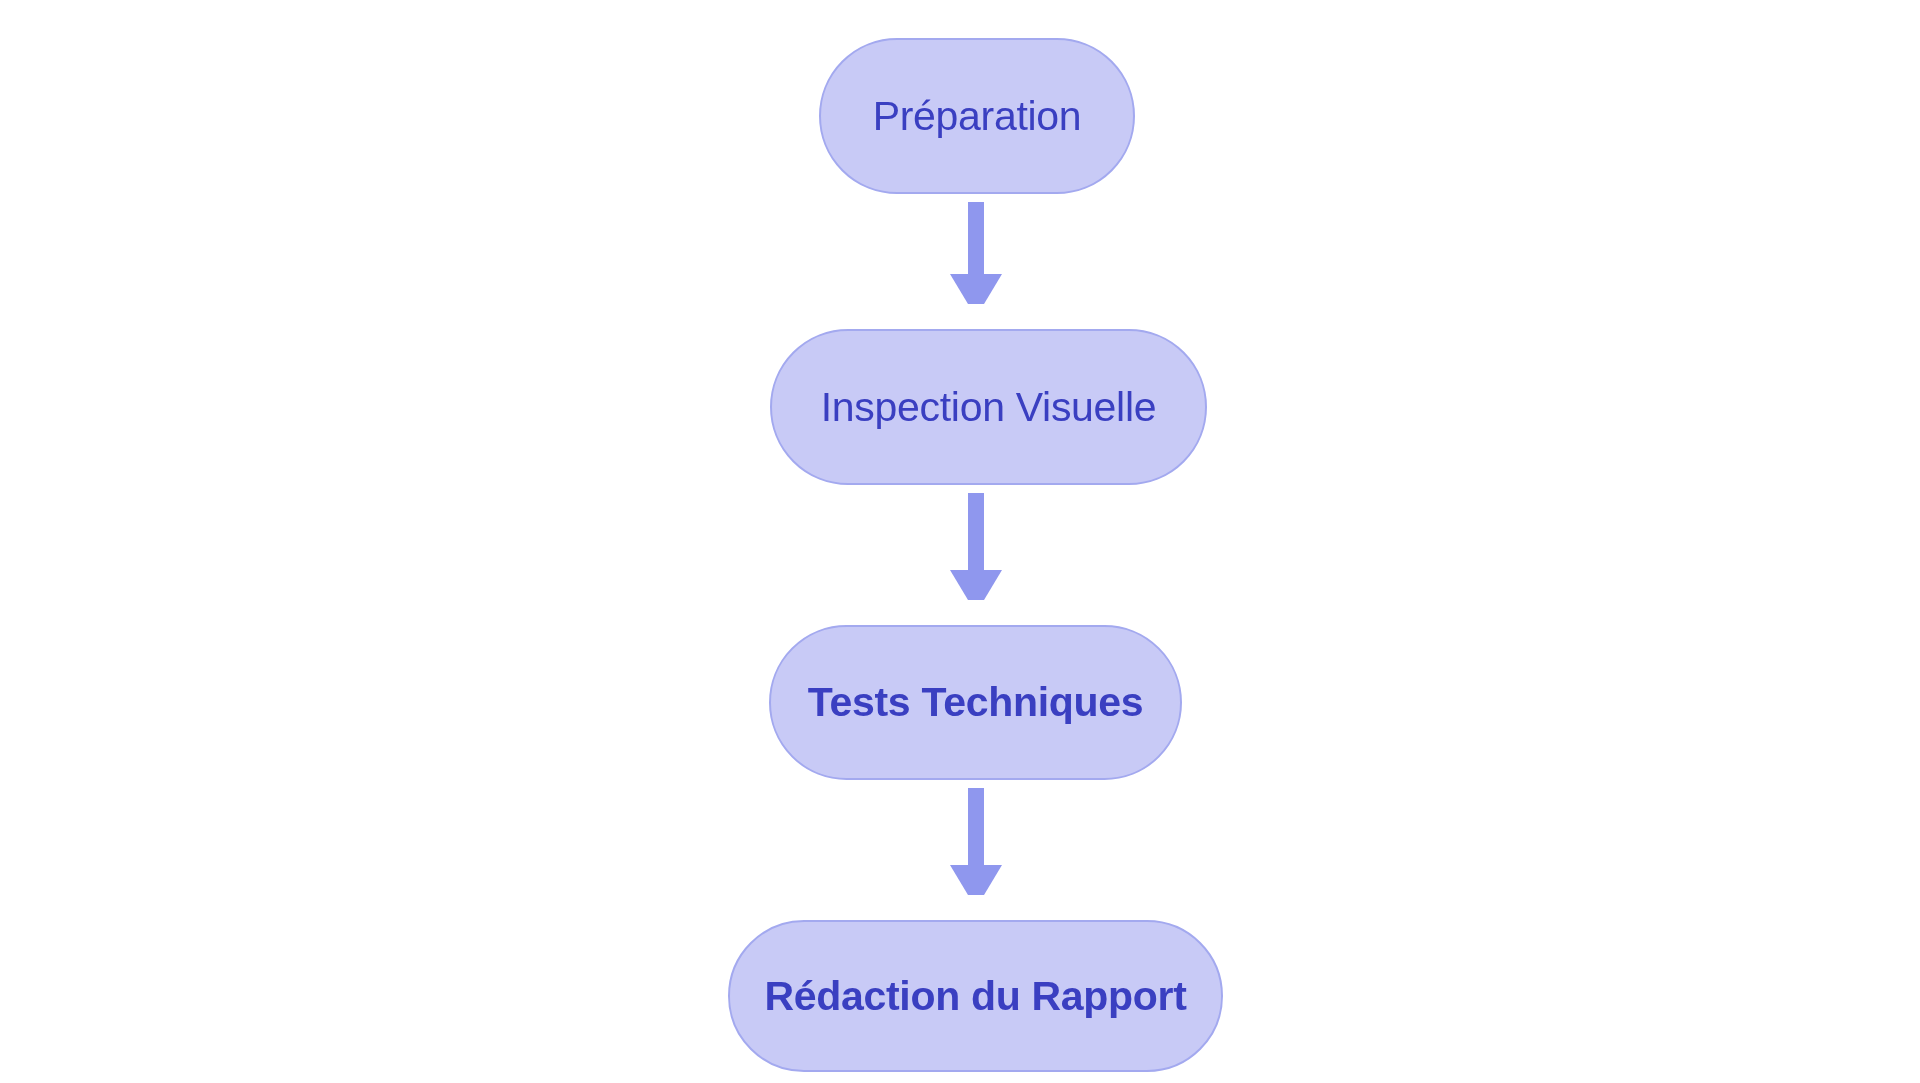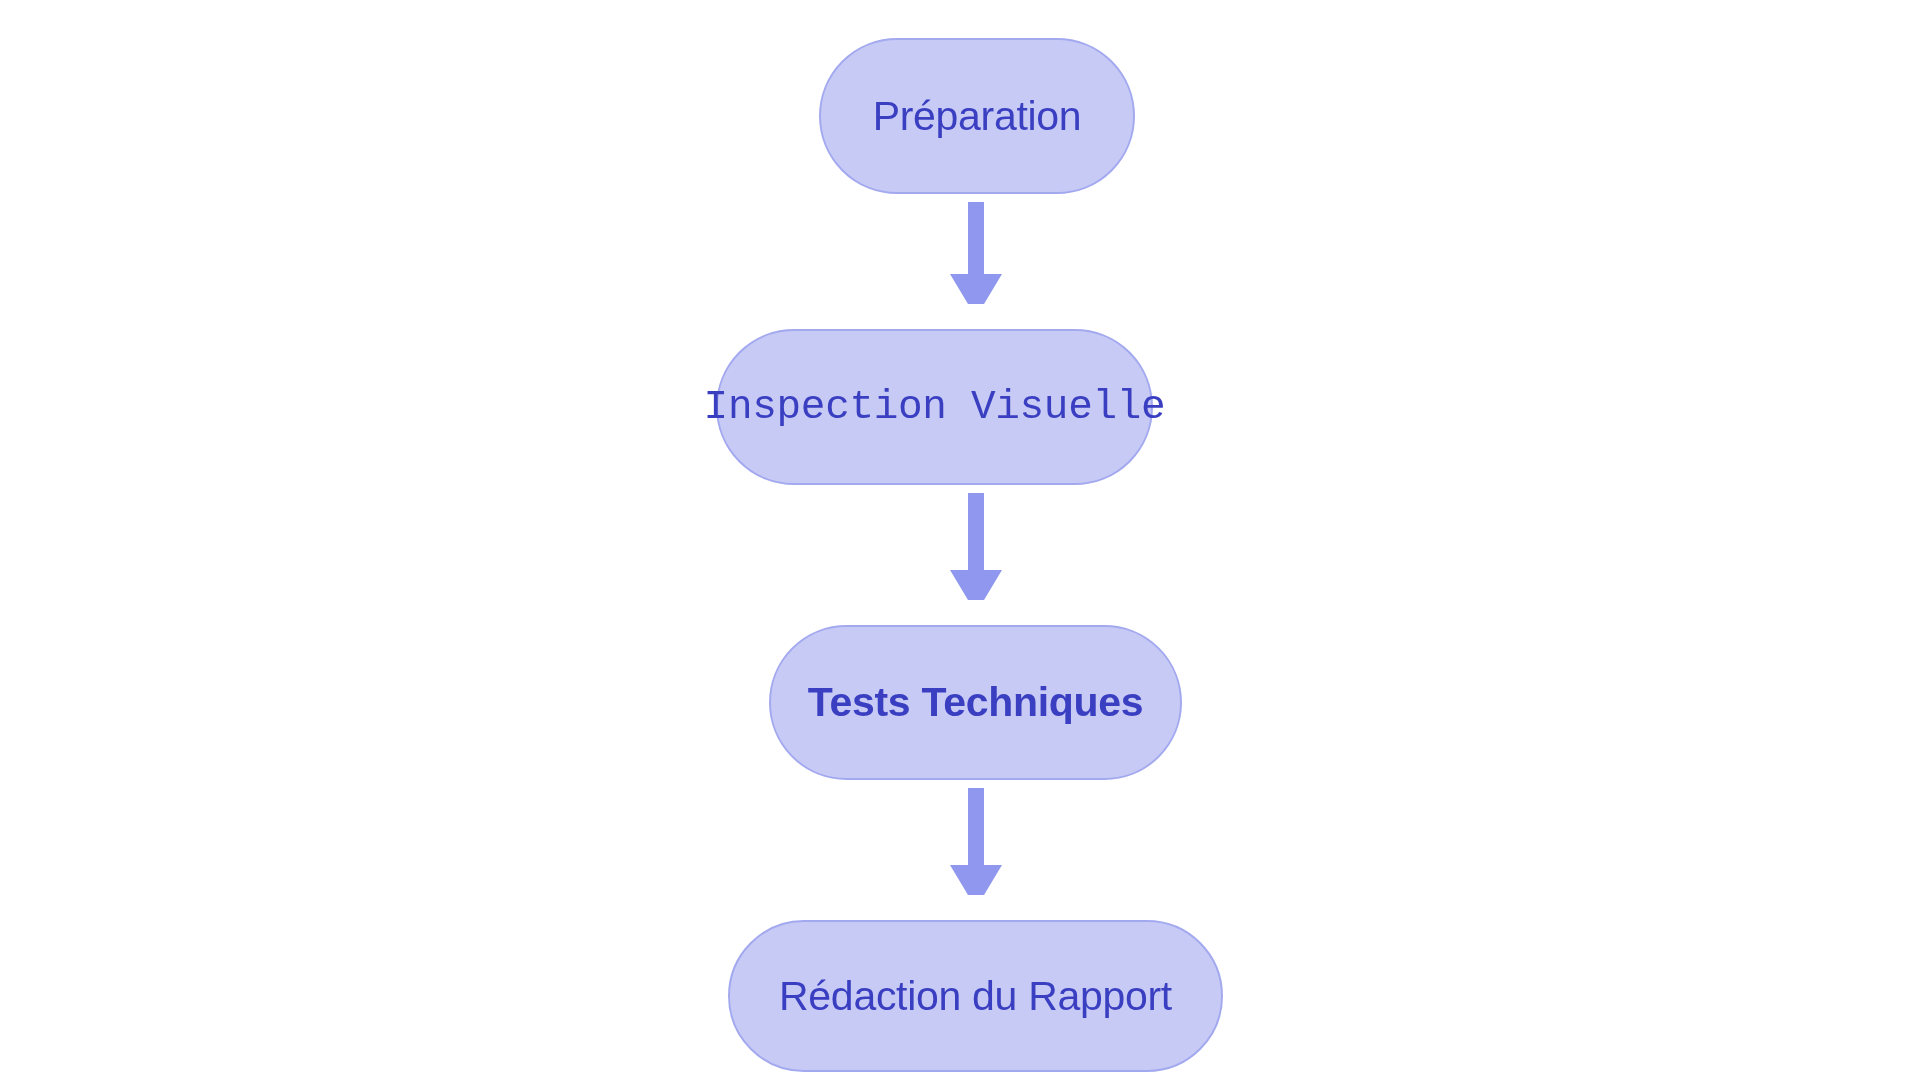--- a/index.html
+++ b/index.html
@@ -29,23 +29,23 @@
     background: var(--node-fill);
     border: 2px solid var(--node-border);
     border-radius: 78px;
     color: var(--node-text);
     font-size: 41px;
     letter-spacing: -0.3px;
     white-space: nowrap;
     text-align: center;
   }
   .node-1 { left: 803px; top: 22px;  width: 316px; height: 156px; }
-  .node-2 { left: 700px; top: 313px; width: 437px; height: 156px; font-family: Liberation Mono, monospace; }
+  .node-2 { left: 754px; top: 313px; width: 437px; height: 156px; }
   .node-3 { left: 753px; top: 609px; width: 413px; height: 155px; font-weight: bold; }
-  .node-4 { left: 712px; top: 904px; width: 495px; height: 152px; }
+  .node-4 { left: 712px; top: 904px; width: 495px; height: 152px; font-weight: bold; }
 
   .edge {
     position: absolute;
     left: 941px;
     width: 37px;
     display: flex;
     flex-direction: column;
     align-items: center;
   }
   .edge-1 { top: 178px; height: 134px; }

